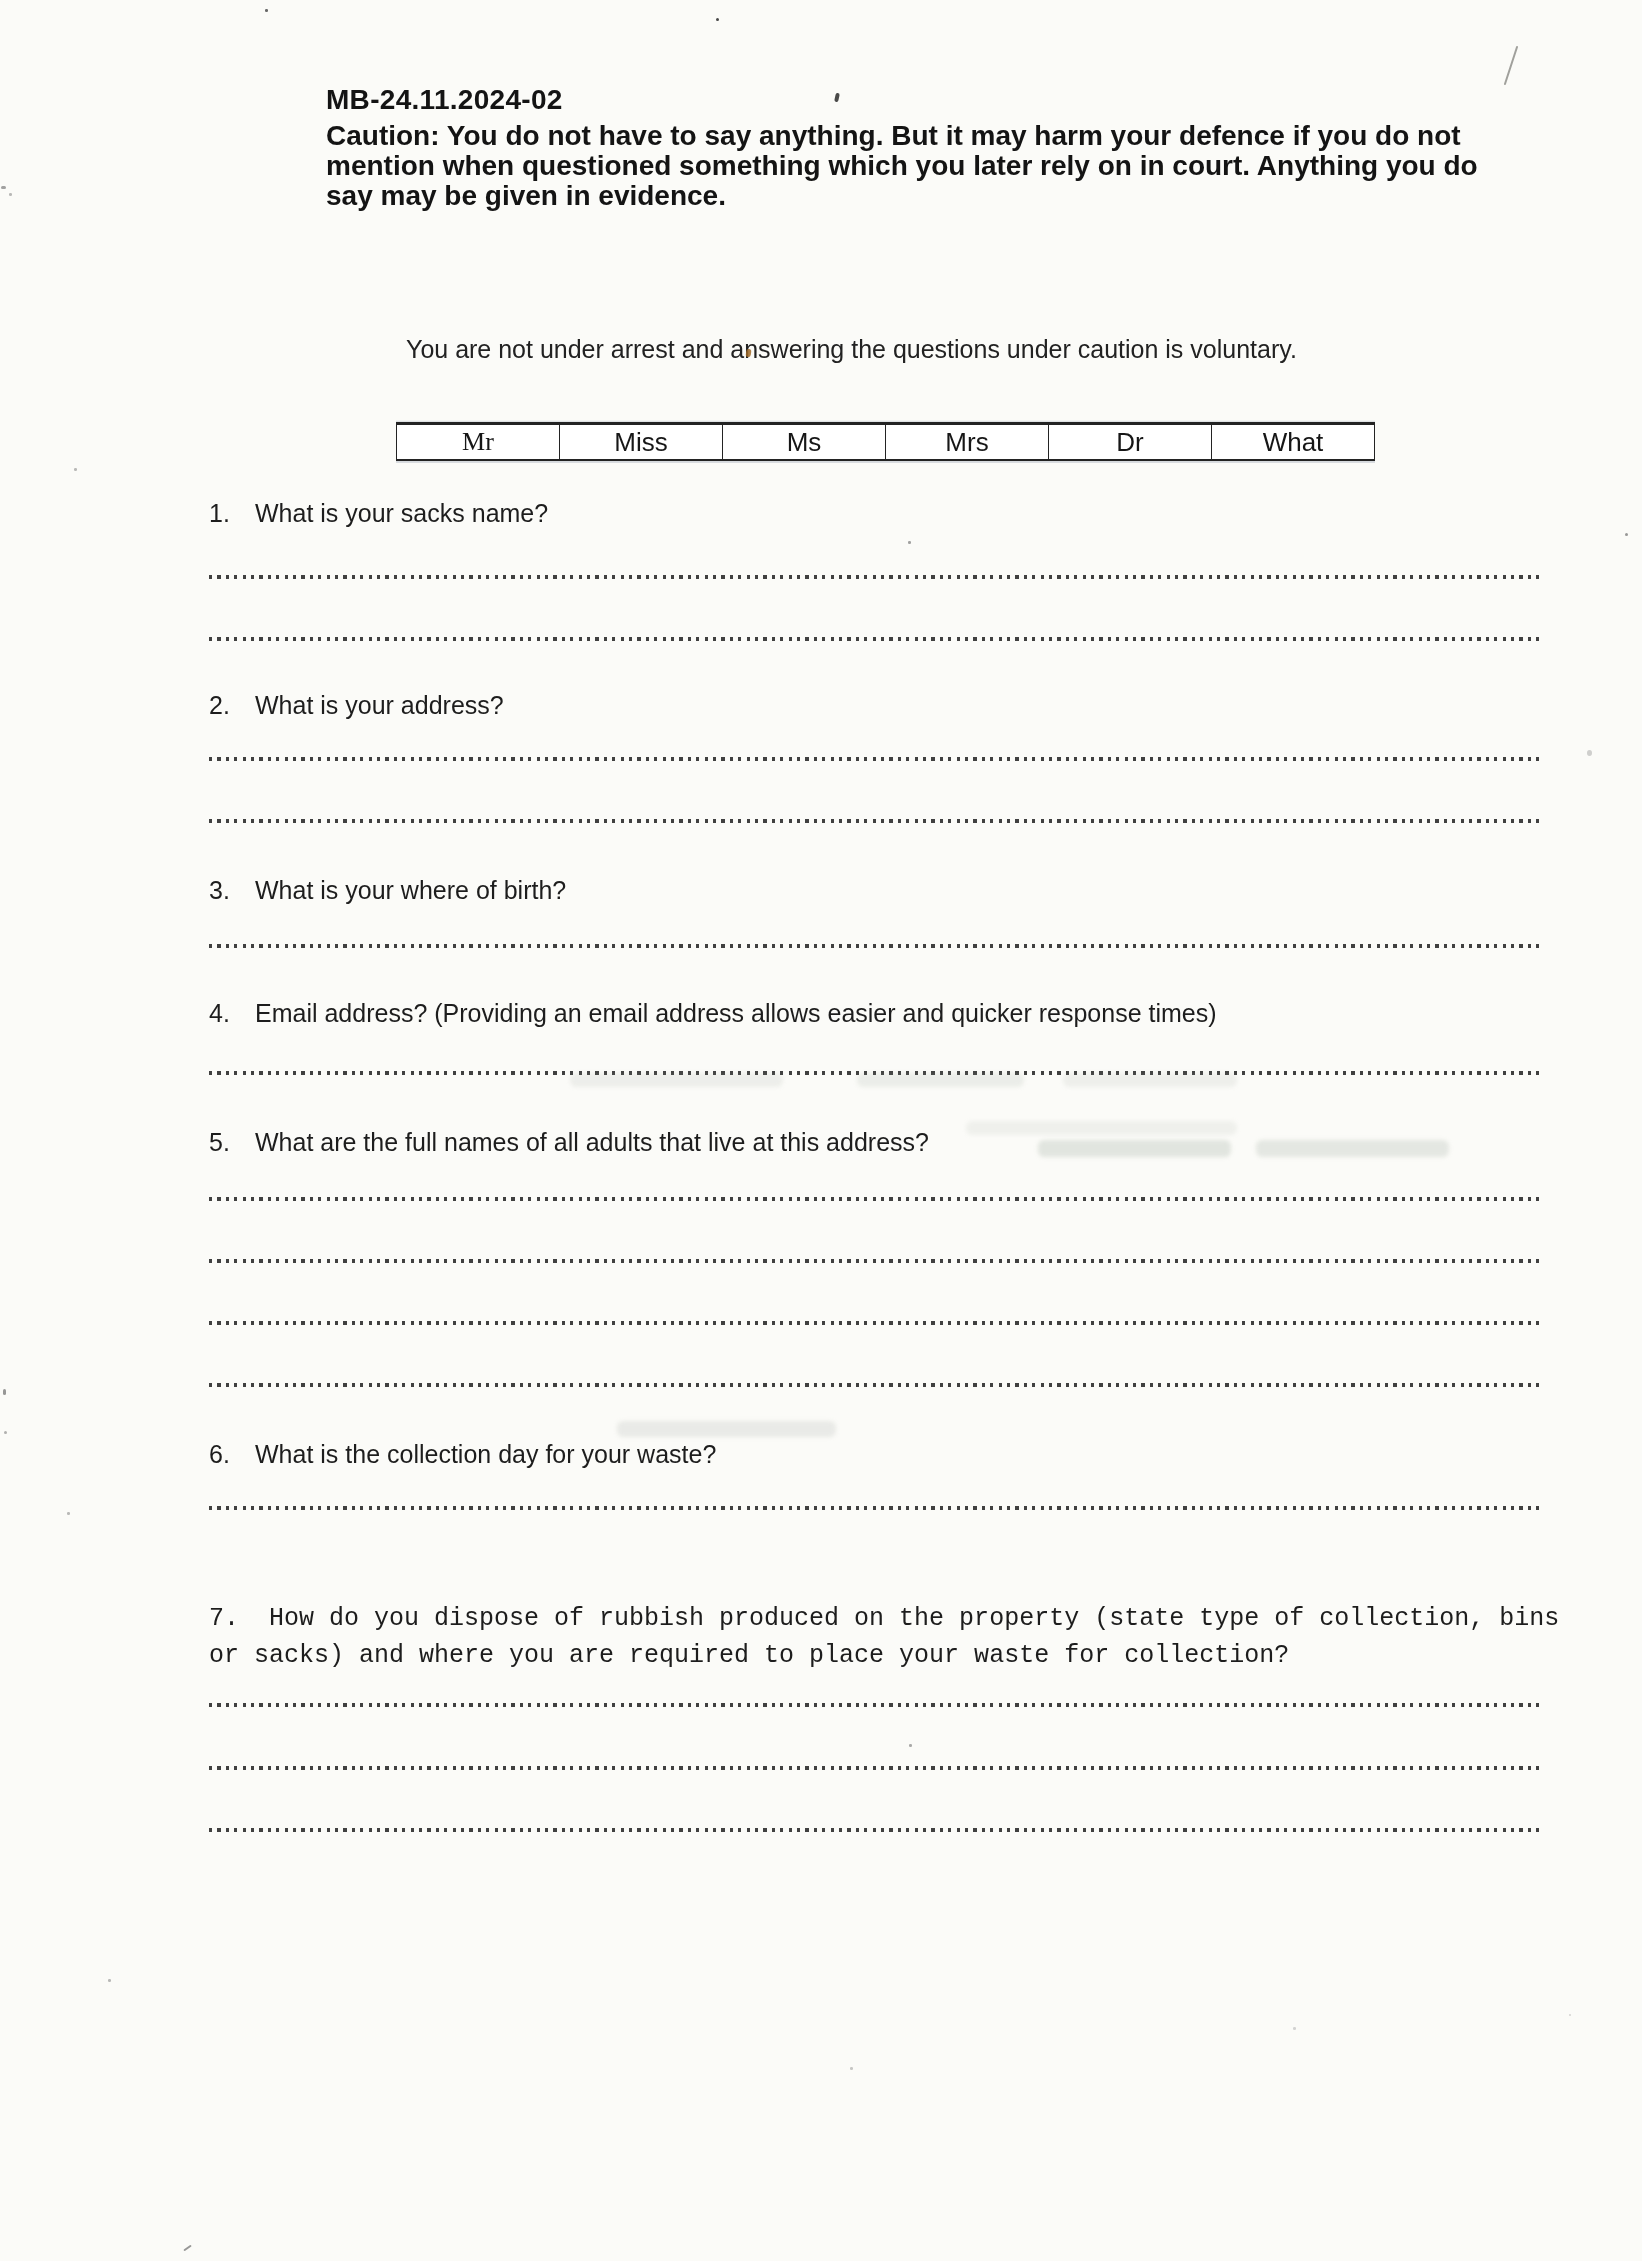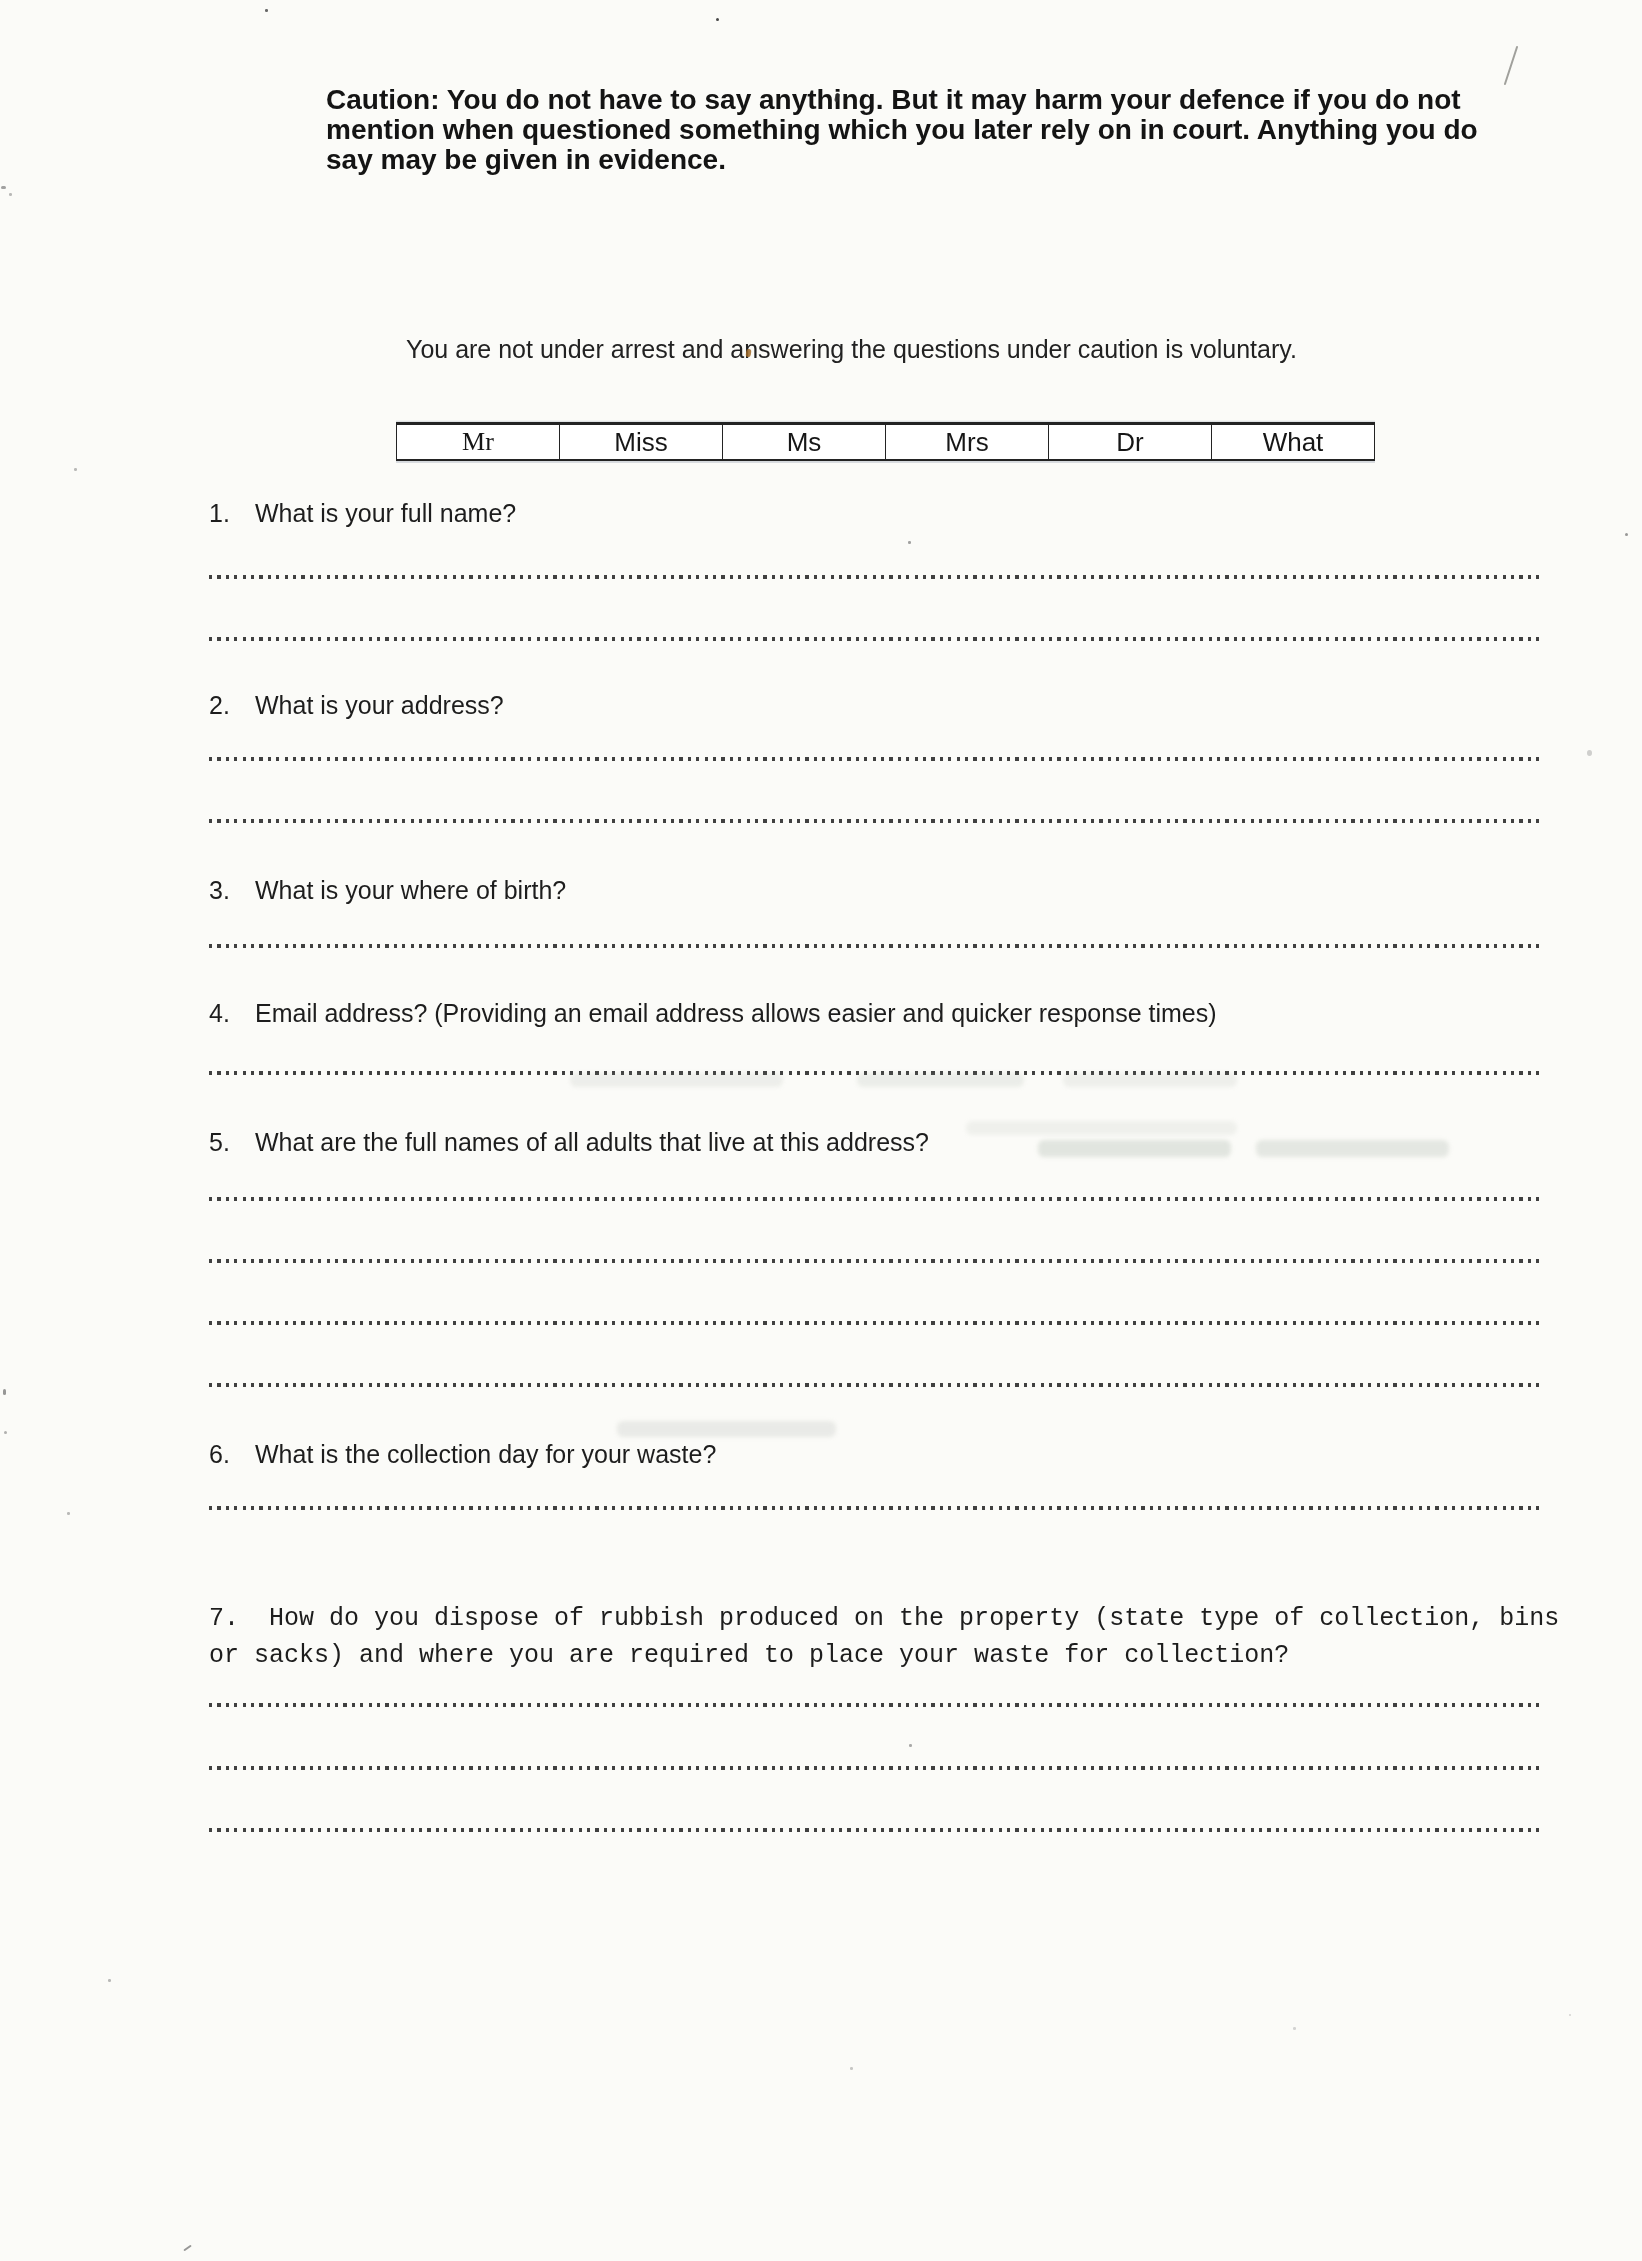--- a/index.html
+++ b/index.html
@@ -68,20 +68,21 @@
     position:absolute;border-radius:6.4px;
     filter:blur(1.9px);
   }
 </style>
 </head>
 <body>
 
 <div class="page">
 
   <div class="header-block">
+    <div class="form-code">MB-24.11.2024-02</div>
     <p class="caution-text">Caution: You do not have to say anything. But it may harm your defence if you do not mention when questioned something which you later rely on in court. Anything you do say may be given in evidence.</p>
   </div>
 
   <div class="voluntary-note">You are not under arrest and answering the questions under caution is voluntary.</div>
 
   <div class="title-table" id="title-table">
       <div class="title-cell">
       <span>Mr</span>
     </div>
       <div class="title-cell">
@@ -97,21 +98,21 @@
       <span>Dr</span>
     </div>
       <div class="title-cell">
       <span>What</span>
     </div>
     </div>
 
   <div id="questions">
       <section class="question" style="top: 497px;">
       <span class="q-num">1.</span>
-      <span class="q-text">What is your full name?</span>
+      <span class="q-text">What is your sacks name?</span>
     <div class="answer-line" style="top: 78px;"></div>
         <div class="answer-line" style="top: 140px;"></div>
       </section>
       <section class="question" style="top: 689px;">
       <span class="q-num">2.</span>
       <span class="q-text">What is your address?</span>
     <div class="answer-line" style="top: 68px;"></div>
         <div class="answer-line" style="top: 130px;"></div>
       </section>
       <section class="question" style="top: 874px;">

